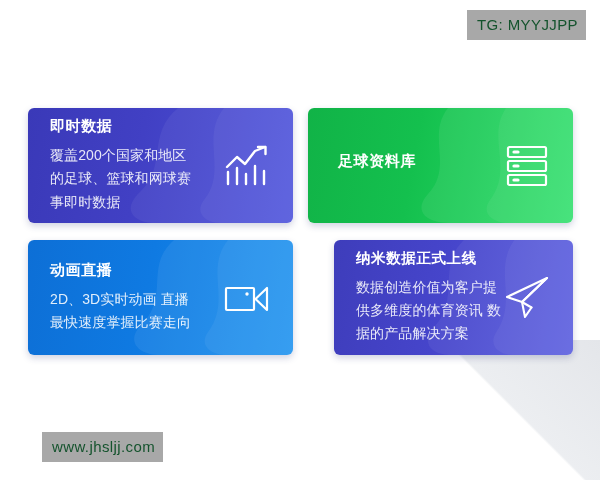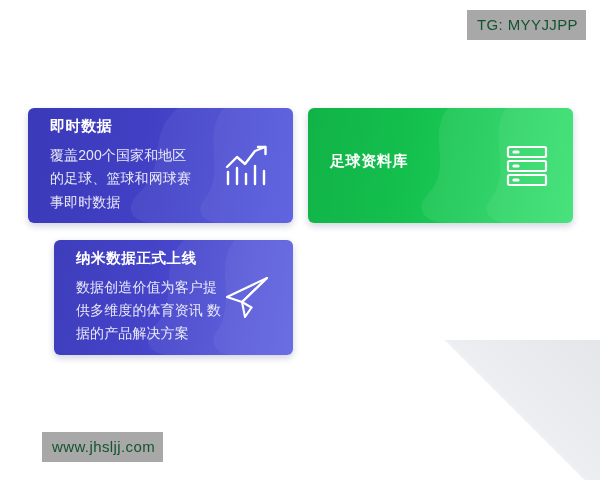--- a/index.html
+++ b/index.html
@@ -63,21 +63,21 @@
     border-radius: 6px;
     overflow: hidden;
     box-shadow: 0 3px 7px rgba(40, 50, 120, 0.22);
     display: flex;
     align-items: center;
     cursor: pointer;
   }
 
   
   .card.theme-indigo   { background: linear-gradient(100deg, #3a39b8 0%, #4140c4 42%, #4f54dd 100%); }
-  .card.theme-green    { background: linear-gradient(100deg, #11b347 0%, #14c04e 40%, #2ee06a 100%); }
+  .card.theme-green    { background: linear-gradient(100deg, #11b347 0%, #14c04e 40%, #2ee06a 100%); padding-left: 8px; }
   .card.theme-blue     { background: linear-gradient(100deg, #0d6fd6 0%, #0f7ae2 45%, #1b92f0 100%); }
   .card.theme-violet   { background: linear-gradient(100deg, #3e3dbb 0%, #4645cb 45%, #5a5ee0 100%); margin-left: 26px; }
 
   
   .card-wave {
     position: absolute;
     inset: 0;
     z-index: 1;
     pointer-events: none;
   }
@@ -173,20 +173,39 @@
         <rect x="2" y="2" width="38" height="10" rx="1.5"></rect>
         <rect x="2" y="16" width="38" height="10" rx="1.5"></rect>
         <rect x="2" y="30" width="38" height="10" rx="1.5"></rect>
         <line x1="8" y1="7" x2="12" y2="7" stroke-width="3.2"></line>
         <line x1="8" y1="21" x2="12" y2="21" stroke-width="3.2"></line>
         <line x1="8" y1="35" x2="12" y2="35" stroke-width="3.2"></line>
       </svg>
     </div>
   </div>
 
+  <div class="card theme-blue">
+    <div class="card-wave">
+      <svg viewBox="0 0 265 115" preserveAspectRatio="none" aria-hidden="true">
+        <path d="M146,0 C116,26 142,56 114,84 C96,102 112,115 132,115 L265,115 L265,0 Z" fill="rgba(255,255,255,0.07)"></path>
+        <path d="M200,0 C176,30 204,60 180,92 C170,106 184,115 198,115 L265,115 L265,0 Z" fill="rgba(255,255,255,0.055)"></path>
+      </svg>
+    </div>
+    <div class="card-body">
+      <div class="card-title">动画直播</div>
+      <div class="card-desc">2D、3D实时动画 直播最快速度掌握比赛走向</div>
+    </div>
+    <div class="card-icon">
+      <svg width="46" height="30" viewBox="0 0 46 30" fill="none" stroke="#ffffff" stroke-width="2.2" stroke-linecap="round" stroke-linejoin="round">
+        <rect x="2" y="5" width="28" height="22" rx="1"></rect>
+        <path d="M31.5 16 L43 5 L43 27 Z"></path>
+        <circle cx="23" cy="11" r="1.7" fill="#ffffff" stroke="none"></circle>
+      </svg>
+    </div>
+  </div>
 
   <div class="card theme-violet">
     <div class="card-wave">
       <svg viewBox="0 0 265 115" preserveAspectRatio="none" aria-hidden="true">
         <path d="M144,0 C114,26 140,58 112,86 C94,104 110,115 130,115 L265,115 L265,0 Z" fill="rgba(255,255,255,0.06)"></path>
         <path d="M200,0 C176,30 204,60 180,92 C170,106 184,115 198,115 L265,115 L265,0 Z" fill="rgba(255,255,255,0.05)"></path>
       </svg>
     </div>
     <div class="card-body">
       <div class="card-title wide">纳米数据正式上线</div>

